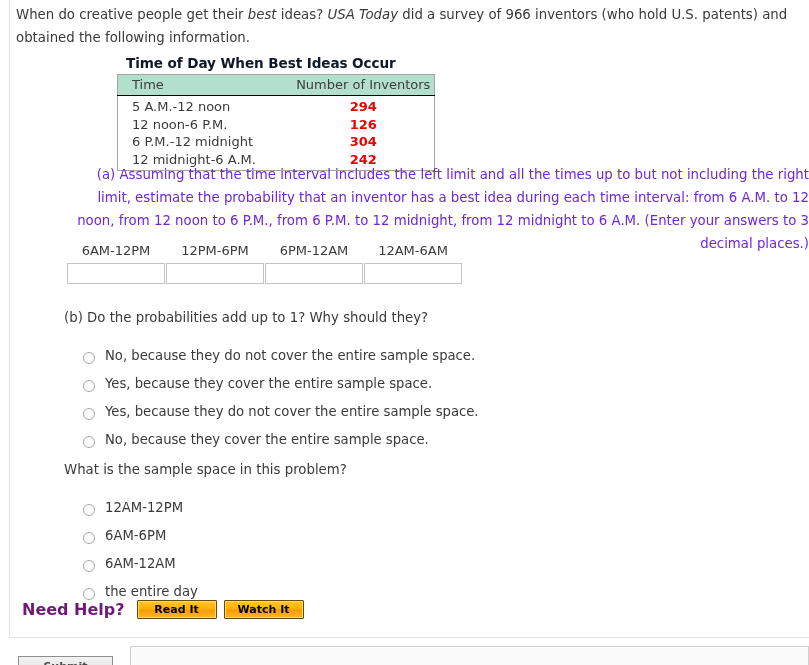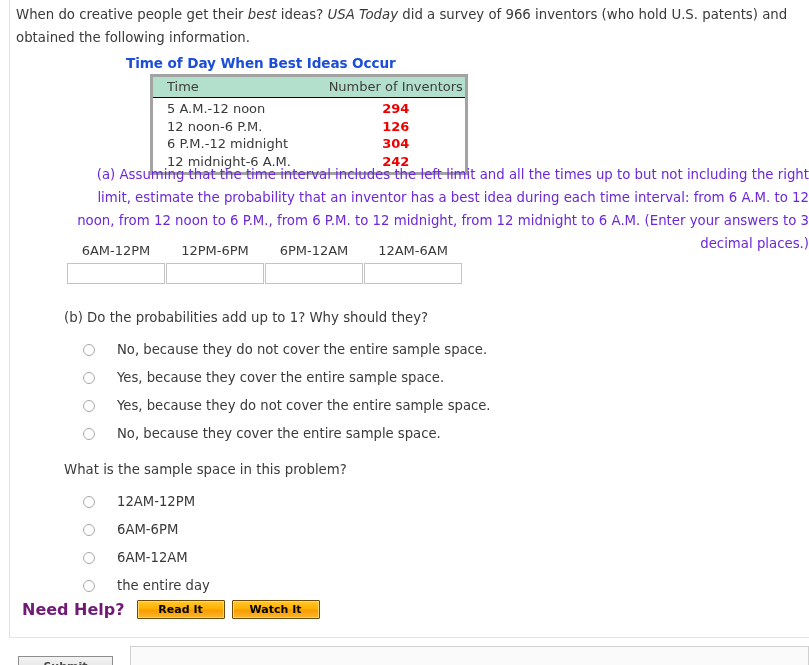--- a/index.html
+++ b/index.html
@@ -37,30 +37,29 @@
 
   
   .table-wrap {
     position: absolute;
     left: 117px; top: 55px;
     width: 320px;
   }
   .table-title {
     font-size: 13.6px;
     font-weight: bold;
-    color: #1d4ed8;
+    color: #0f172a;
     letter-spacing: -0.1px;
     margin: 0 0 3px 9px;
   }
   table.data {
     border-collapse: collapse;
     width: 318px;
-    border: 3px solid #a3a3a3;
+    border: 1px solid #a3a3a3;
     background: #ffffff;
-    margin-left: 33px;
   }
   table.data th {
     background: #b2e0cd;
     color: #3d3d3d;
     font-size: 13px;
     font-weight: normal;
     padding: 2px 0 3px 0;
     border: none;
     border-bottom: 1px solid #000000;
     text-align: left;
@@ -123,24 +122,23 @@
   #qb { left: 64px; top: 308px; width: 600px; }
   #qc { left: 64px; top: 460px; width: 600px; }
   .qtext {
     font-size: 13.3px;
     color: #3a3a3a;
     margin-bottom: 8px;
     line-height: 20px;
   }
   .opt {
     display: flex;
-    align-items: center;
+    align-items: flex-end;
     height: 28px;
     padding-left: 19px;
-    gap: 12px;
   }
   .radio {
     width: 12px; height: 12px;
     border-radius: 50%;
     border: 1px solid #a9a9a9;
     background: #fdfdfd;
     flex: 0 0 auto;
     margin-right: 10px;
   }
   .opt-label {
@@ -157,21 +155,21 @@
     align-items: center;
   }
   .needhelp-text {
     font-size: 16px;
     font-weight: bold;
     color: #701a75;
     margin-right: 12px;
     white-space: nowrap;
   }
   .help-btn {
-    width: 88px; height: 19px;
+    width: 80px; height: 19px;
     margin-right: 7px;
     border: 1px solid #6b4a06;
     border-radius: 1px;
     background: linear-gradient(to bottom, #ffc котор 0%, #ffb700 50%, #f59b00 51%, #f2a21b 100%);
     background: linear-gradient(to bottom, #ffc733 0%, #ffb000 48%, #f79c00 52%, #ffb52e 100%);
     box-shadow: inset 0 0 0 1px #ffd86a;
     font-family: "DejaVu Sans", "Liberation Sans", sans-serif;
     font-size: 11px;
     font-weight: bold;
     color: #000000;

